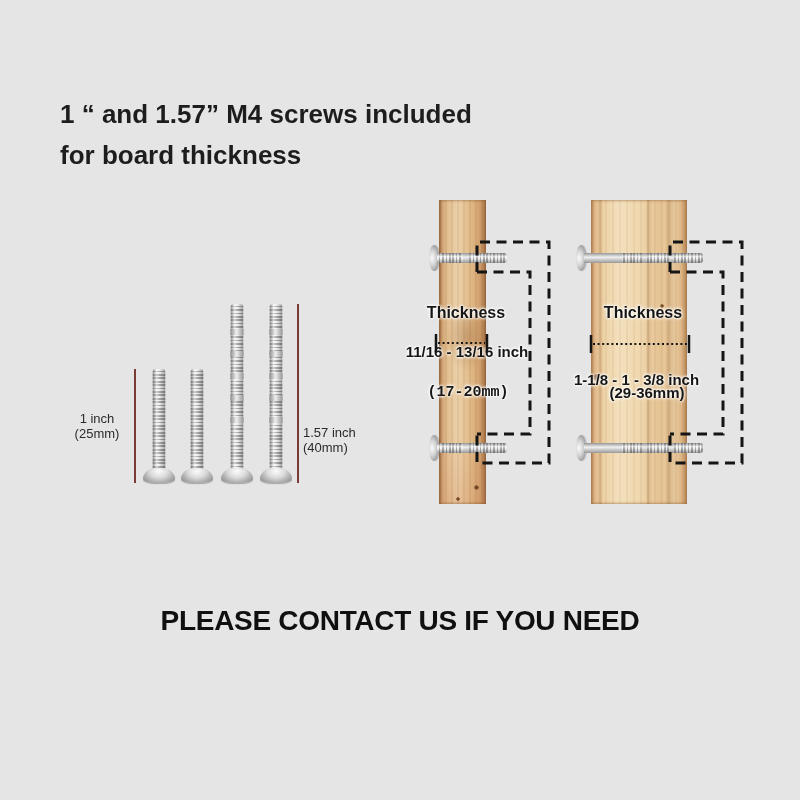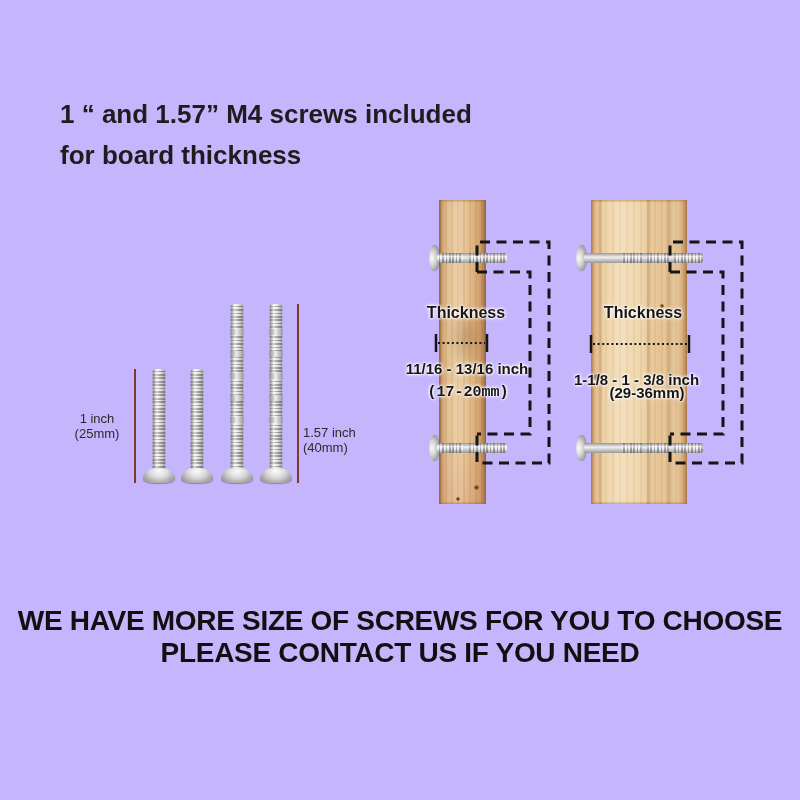--- a/index.html
+++ b/index.html
@@ -1,16 +1,16 @@
 <!DOCTYPE html>
 <html><head>
 <meta charset="utf-8">
 <style>
   html,body{margin:0;padding:0;background:#fff;}
-  .stage{position:relative;width:800px;height:800px;background:#c4b5fd;overflow:hidden;
+  .stage{position:relative;width:800px;height:800px;background:#e5e5e5;overflow:hidden;
          font-family:"Liberation Sans", sans-serif;color:#1d1d1d;}
   .abs{position:absolute;}
 
   
   .title{left:60px;top:94px;font-size:26px;font-weight:700;line-height:41px;color:#1d1d1d;white-space:nowrap;}
   .footer{left:0;top:605px;width:800px;text-align:center;font-size:28px;font-weight:700;
           line-height:32px;letter-spacing:-0.3px;color:#101010;}
 
   
   .vscrew{position:absolute;width:34px;}
@@ -125,21 +125,21 @@
     </div>
   </div>
   <div class="hscrew" style="left:429px;top:435px;width:78px;">
     <div class="hhead"></div>
     <div class="hshaft">
       <i class="hsmooth" style="left:26px;width:6px;"></i>
     </div>
   </div>
 
   <div class="abs wood-label" style="left:424px;top:304px;width:84px;">Thickness</div>
-  <div class="abs wood-label small" style="left:405px;top:360px;width:124px;">11/16 - 13/16 inch</div>
+  <div class="abs wood-label small" style="left:405px;top:343px;width:124px;">11/16 - 13/16 inch</div>
   <div class="abs wood-label small" style="left:418px;top:384px;width:100px;font-family:Liberation Mono, monospace;">(17-20mm)</div>
 
   <div class="board board2"></div>
   <i class="knot" style="left:593px;top:374px;width:7px;height:7px;"></i>
   <i class="knot" style="left:660px;top:304px;width:4px;height:4px;"></i>
 
   <div class="hscrew" style="left:576px;top:245px;width:127px;">
     <div class="hhead"></div>
     <div class="hshaft">
       <i class="hsmooth" style="left:0;width:38px;"></i>
@@ -174,17 +174,16 @@
     <line x1="593" y1="344" x2="687" y2="344" stroke="#151515" stroke-width="1.8" stroke-dasharray="2 2.6"></line>
 
     <path d="M477,272 L477,242 L549,242 L549,463 L477,463 L477,434" fill="none" stroke="#151515" stroke-width="3" stroke-dasharray="10 6.5"></path>
     <path d="M477,272 L530,272 L530,434 L477,434" fill="none" stroke="#151515" stroke-width="3" stroke-dasharray="10 6.5"></path>
 
     <path d="M670,272 L670,242 L742,242 L742,463 L670,463 L670,434" fill="none" stroke="#151515" stroke-width="3" stroke-dasharray="10 6.5"></path>
     <path d="M670,272 L723,272 L723,434 L670,434" fill="none" stroke="#151515" stroke-width="3" stroke-dasharray="10 6.5"></path>
   </svg>
 
   <div class="abs footer">
-    <div>WE HAVE MORE SIZE OF SCREWS FOR YOU TO CHOOSE</div>
     <div>PLEASE CONTACT US IF YOU NEED</div>
   </div>
 
 </div>
 
 </body></html>

